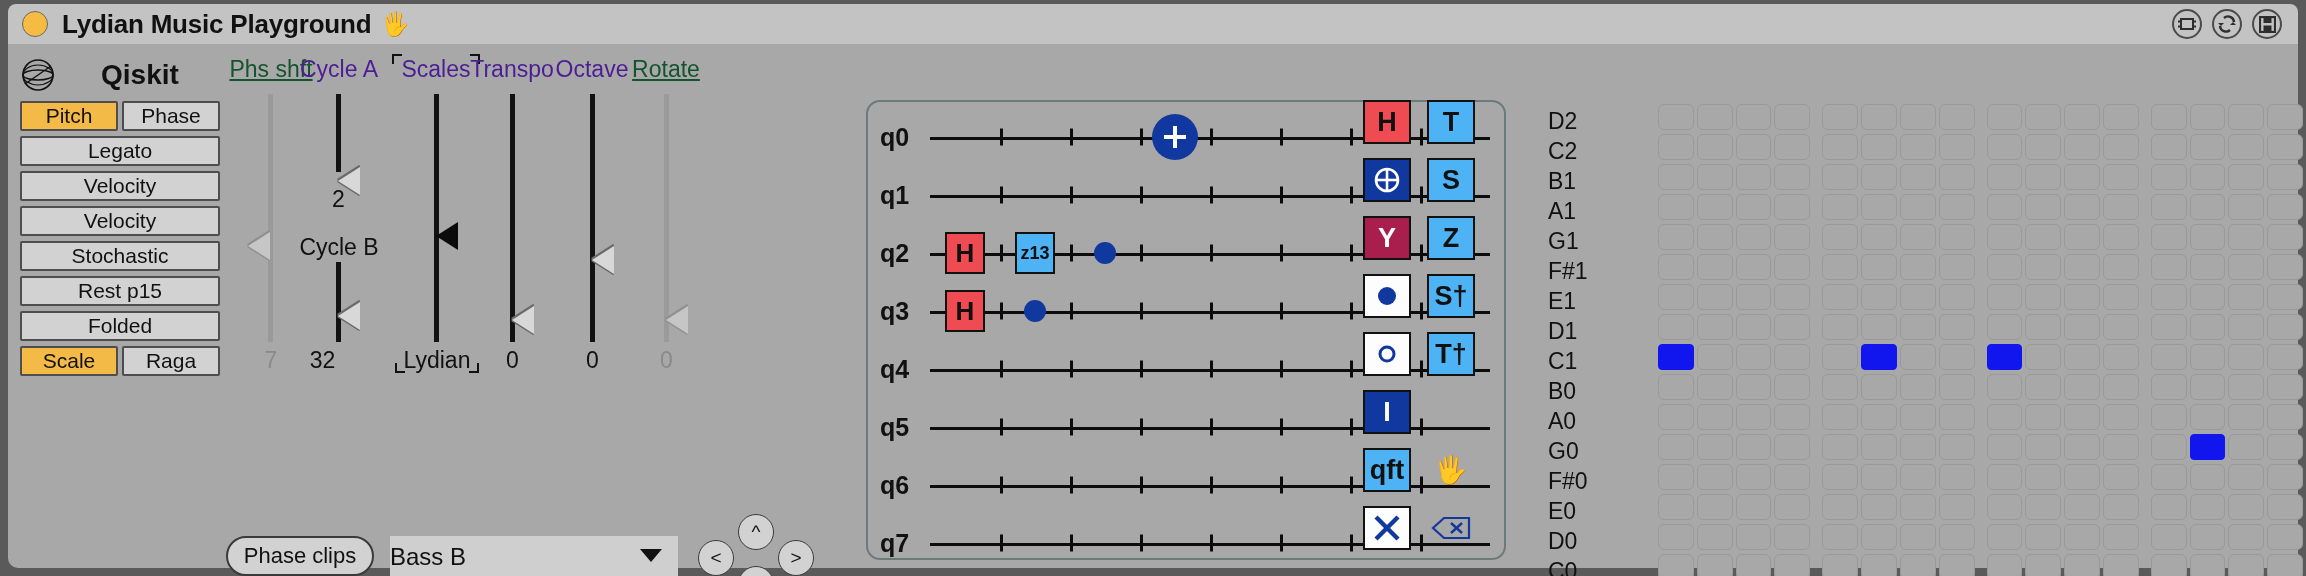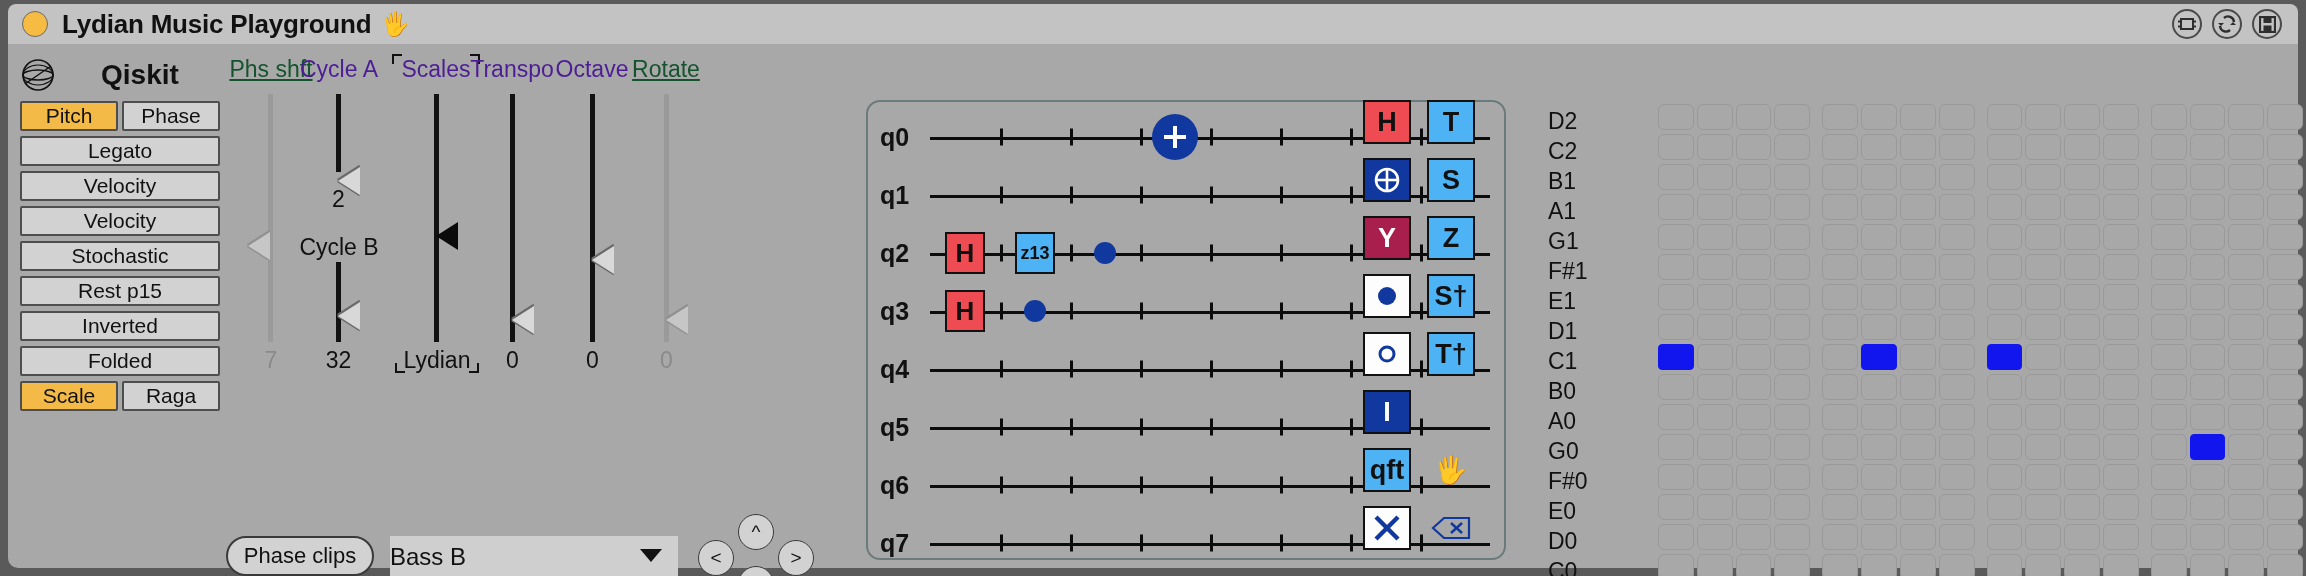--- a/index.html
+++ b/index.html
@@ -307,23 +307,20 @@
       <div class="btnrow">
         <button class="qbtn full">Velocity</button>
       </div>
       <div class="btnrow">
         <button class="qbtn full">Stochastic</button>
       </div>
       <div class="btnrow">
         <button class="qbtn full">Rest p15</button>
       </div>
       <div class="btnrow">
-        <button class="qbtn full">Inverted</button>
-      </div>
-      <div class="btnrow">
         <button class="qbtn full">Folded</button>
       </div>
       <div class="btnrow">
         <button class="qbtn on">Scale</button>
         <button class="qbtn">Raga</button>
       </div>
     </div>
 
     <div id="sliders">
 
@@ -332,21 +329,21 @@
       <div class="thumb dim" style="left:22px; top:180px;"></div>
       <div class="sl-val dim" style="left:-5px; width:100px;">7</div>
 
       <div class="sl-head" style="left:38px; width:150px;">Cycle A</div>
       <div class="sl-track" style="left:110px;"></div>
       <div class="sl-gap" style="left:110px; top:120px; height:90px;"></div>
       <div class="thumb" style="left:112px; top:115px;"></div>
       <div class="sl-mid" style="left:60px; top:134px; width:105px;">2</div>
       <div class="sl-mid" style="left:48px; top:182px; width:130px;">Cycle B</div>
       <div class="thumb" style="left:112px; top:250px;"></div>
-      <div class="sl-val" style="left:60px; width:105px;">32</div>
+      <div class="sl-val" style="left:44px; width:105px;">32</div>
 
       <div class="sl-head" style="left:130px; width:160px;">
         <span class="brk top">Scales</span>
       </div>
       <div class="sl-track" style="left:208px;"></div>
       <div class="thumb dark" style="left:210px; top:170px;"></div>
       <div class="sl-val" style="left:126px; width:170px;">
         <span class="brk bot">Lydian</span>
       </div>
 

